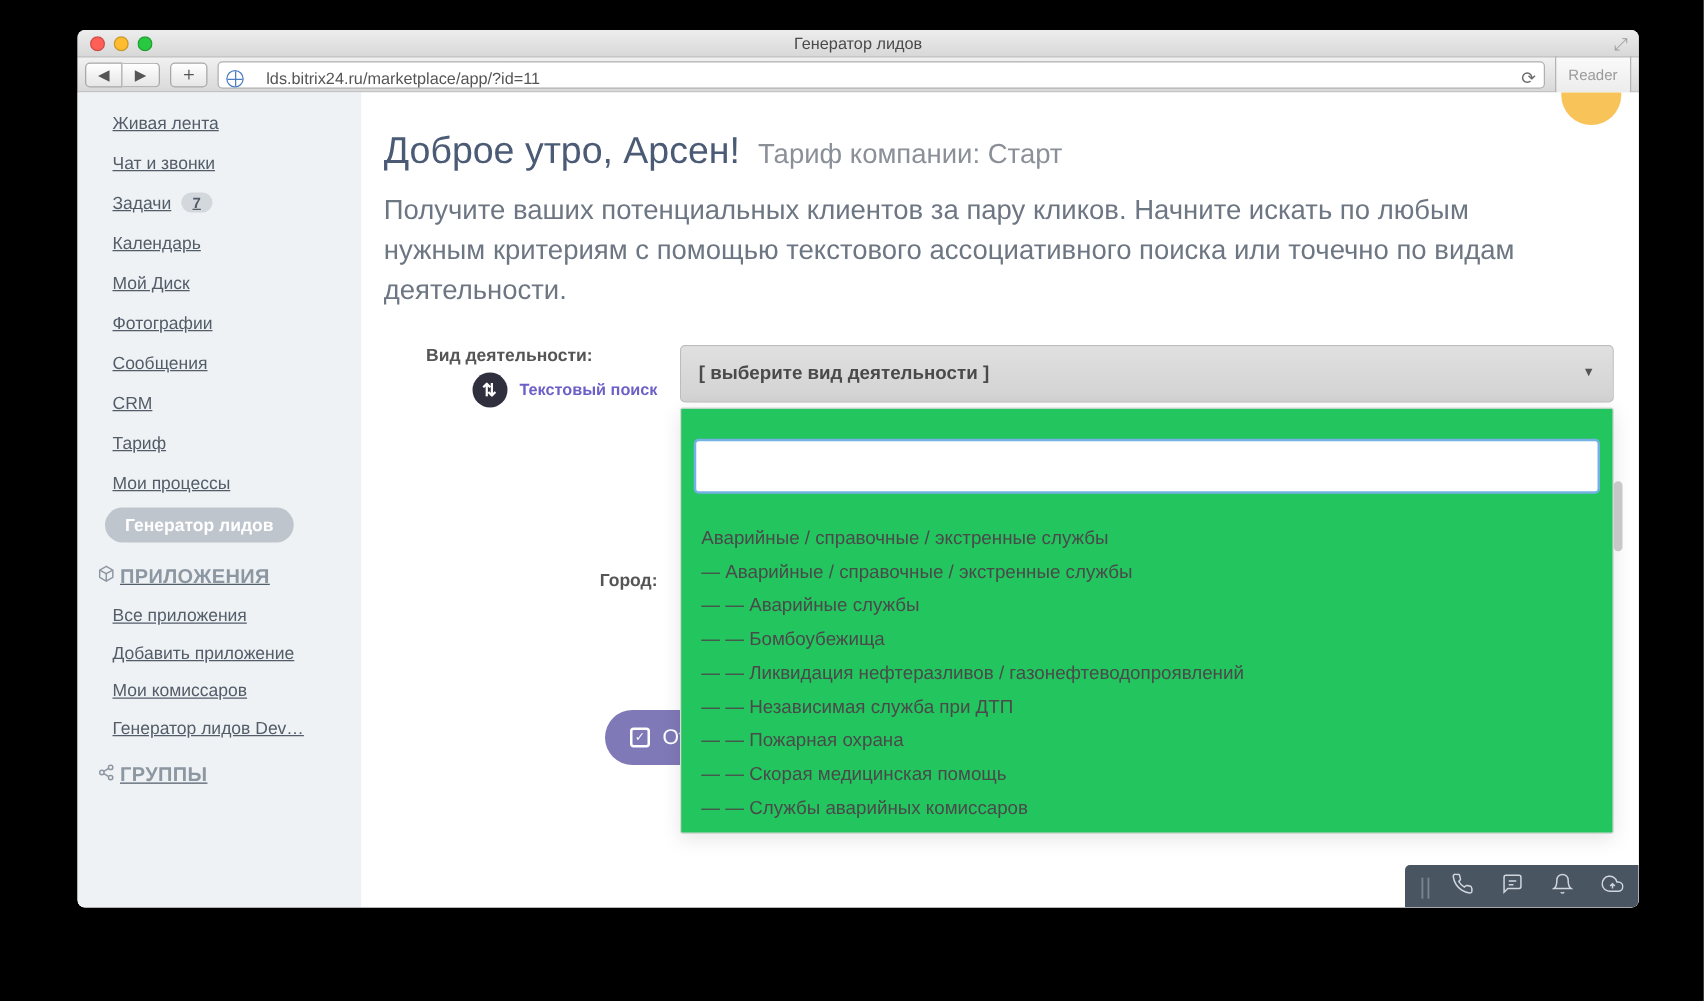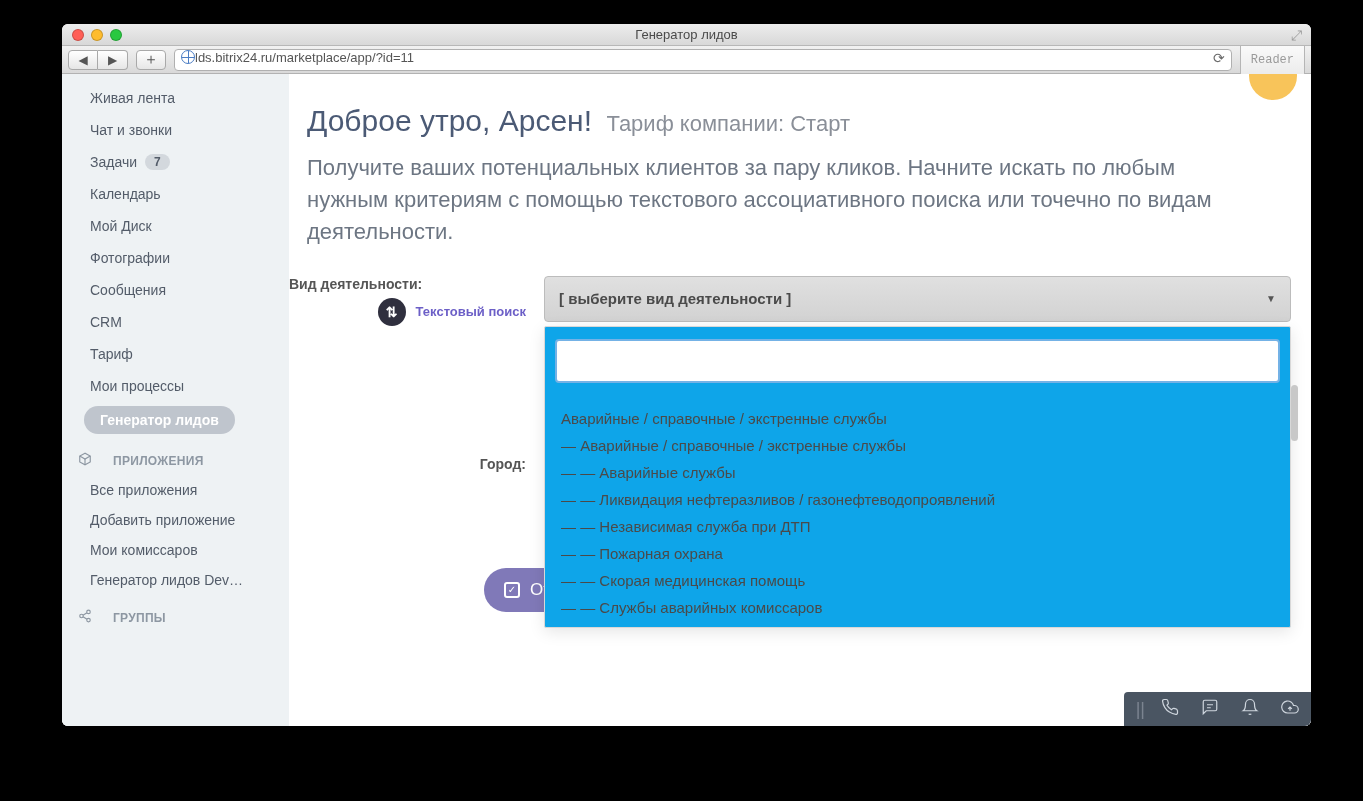--- a/index.html
+++ b/index.html
@@ -28,65 +28,65 @@
     border-bottom:1px solid #b2b2b2; display:flex; align-items:center; padding:0 6px; gap:8px;
   }
   .navseg { display:flex; }
   .segbtn { width:30px; height:20px; background:linear-gradient(#fff,#e6e6e6);
     border:1px solid #a9a9a9; display:flex;align-items:center;justify-content:center;
     font-size:12px; color:#555; }
   .segbtn:first-child{border-radius:4px 0 0 4px;} .segbtn:last-child{border-radius:0 4px 4px 0;border-left:none;}
   .plusbtn{ width:30px;height:20px;border:1px solid #a9a9a9;border-radius:4px;background:linear-gradient(#fff,#e6e6e6);
     display:flex;align-items:center;justify-content:center;font-size:15px;color:#555; }
   .addr { flex:1; height:22px; background:#fff; border:1px solid #b0b0b0; border-radius:4px;
-    display:flex; align-items:flex-start; padding:0 6px; font-size:13px; color:#555; gap:0;}
+    display:flex; align-items:flex-end; padding:0 6px; font-size:13px; color:#555; gap:18px;}
   .globe{width:14px;height:14px;border:1px solid #4b7dc4;border-radius:50%;position:relative;}
   .globe::before{content:"";position:absolute;left:6px;top:0;bottom:0;width:1px;background:#4b7dc4;}
   .globe::after{content:"";position:absolute;top:6px;left:0;right:0;height:1px;background:#4b7dc4;}
   .reload{margin-left:auto;font-size:14px;color:#6a6a6a;}
   .readerbtn{height:38px;padding:0 10px;border:1px solid #b5b5b5;border-radius:4px;background:linear-gradient(#fcfcfc,#eaeaea);
-    font-size:12px;color:#9a9a9a;font-family:Liberation Mono, monospace;}
+    font-size:12px;color:#9a9a9a;}
 
   
   .content { position:absolute; left:0; right:0; top:50px; bottom:0; display:flex; background:#eef2f4; }
 
-  .sidebar { width:227px; background:#eef2f4; padding-top:8px; font-size:14px; color:#535c69; }
+  .sidebar { width:227px; background:#eef2f4; padding-top:8px; font-size:14px; color:#535c69;text-decoration:underline; }
   .sb-item { padding:8px 12px 8px 28px; cursor:default; display:flex; align-items:center; gap:8px;}
   .sb-item.active { display:inline-flex; background:#bfc5cd; color:#fff; border-radius:14px; height:28px; padding:0 16px; margin:4px 0 4px 22px; font-weight:600;}
   .badge { background:#d3d8dd; color:#535c69; border-radius:10px; padding:1px 9px; font-size:12px; font-weight:600;}
-  .sb-sect { display:flex; align-items:center; gap:21px; padding:14px 12px 6px 16px; font-size:12px; color:#8d97a2; font-weight:600; letter-spacing:.3px;}
+  .sb-sect { display:flex; align-items:center; gap:4px; padding:14px 12px 6px 16px; font-size:16px; color:#8d97a2; font-weight:600; letter-spacing:.3px;}
   .sb-sub { padding:7px 12px 7px 28px; font-size:14px; color:#535c69; }
 
   .main { flex:1; background:#fff; position:relative; padding:0 20px 0 0; overflow:hidden;}
   .circle-top { position:absolute; right:14px; top:-22px; width:48px;height:48px;border-radius:50%; background:#f8c45a; }
 
   .hdr { padding:30px 18px 0 18px; }
   h1 { display:inline; font-size:30px; font-weight:400; color:#4b5a75; }
   .tariff{ display:inline; font-size:22px; color:#8a8f98; font-weight:400; margin-left:10px;}
   .lead { margin-top:14px; font-size:22px; color:#6d7683; font-weight:300; line-height:1.45; max-width:920px;}
 
   
   .formwrap { margin-top:28px; position:relative; }
   .row { display:flex; align-items:flex-start; }
-  .labelcol { width:255px; text-align:left; padding-right:18px; font-size:14px; color:#555; font-weight:600; }
+  .labelcol { width:255px; text-align:center; padding-right:18px; font-size:14px; color:#555; font-weight:600; }
   .toggle-round { width:28px;height:28px;border-radius:50%;background:#2f2f3e;display:flex;align-items:center;justify-content:center;color:#fff;font-size:14px; margin-left:auto;}
   .textlink { color:#6c5fc7; font-size:13px; font-weight:600; }
   .row2 { margin-top:6px; display:flex; align-items:center; justify-content:flex-end; gap:10px; padding-right:18px; width:255px;}
 
   .selectbox {
     position:relative; width:788px;
   }
   .select-head {
     height:46px; background:linear-gradient(#e0e0e0,#d2d2d2); border:1px solid #bcbcbc; border-radius:4px;
     display:flex; align-items:center; padding:0 14px; font-size:15px; color:#4a4a4a; font-weight:600;
   }
   .select-head .caret{ margin-left:auto; font-size:10px; color:#555;}
   .dropdown {
-    position:absolute; left:0; right:0; top:50px; background:#0ea5e9; border:1px solid #d8d8d8; border-radius:2px;
-    box-shadow:0 4px 16px rgba(0,0,0,.1); padding:12px 10px 6px 10px; z-index:5;
+    position:absolute; left:0; right:0; top:50px; background:#22c55e; border:1px solid #d8d8d8; border-radius:2px;
+    box-shadow:0 4px 16px rgba(0,0,0,.1); padding:24px 10px 6px 10px; z-index:5;
   }
   .dd-search { width:100%; height:44px; border:2px solid #74b2e6; border-radius:4px; padding:0 10px; font-size:15px; outline:none;}
   .dd-list { margin-top:22px; max-height:270px; overflow:hidden; position:relative;}
   .dd-item { padding:5px 6px; font-size:15px; color:#4a4a4a;}
   .dd-item.top { font-weight:400; }
   .dd-scroll { position:absolute; right:-8px; top:58px; width:7px; height:56px; background:#c8c8c8; border-radius:4px;}
 
   .city-label { position:absolute; left:0; top:180px; width:255px; text-align:right; padding-right:18px; font-size:14px; color:#555; font-weight:600;}
 
   .submit { position:absolute; left:195px; top:292px; }
@@ -219,20 +219,21 @@
               <span class="caret">▼</span>
             </div>
 
             <div class="dropdown">
               <input class="dd-search" type="text" style="">
               <div class="dd-scroll"></div>
               <div class="dd-list" id="ddlist">
                   <div class="dd-item top">Аварийные / справочные / экстренные службы</div>
                   <div class="dd-item">— Аварийные / справочные / экстренные службы</div>
                   <div class="dd-item">— — Аварийные службы</div>
+                  <div class="dd-item">— — Бомбоубежища</div>
                   <div class="dd-item">— — Ликвидация нефтеразливов / газонефтеводопроявлений</div>
                   <div class="dd-item">— — Независимая служба при ДТП</div>
                   <div class="dd-item">— — Пожарная охрана</div>
                   <div class="dd-item">— — Скорая медицинская помощь</div>
                   <div class="dd-item">— — Службы аварийных комиссаров</div>
                 </div>
             </div>
           </div>
         </div>
 

